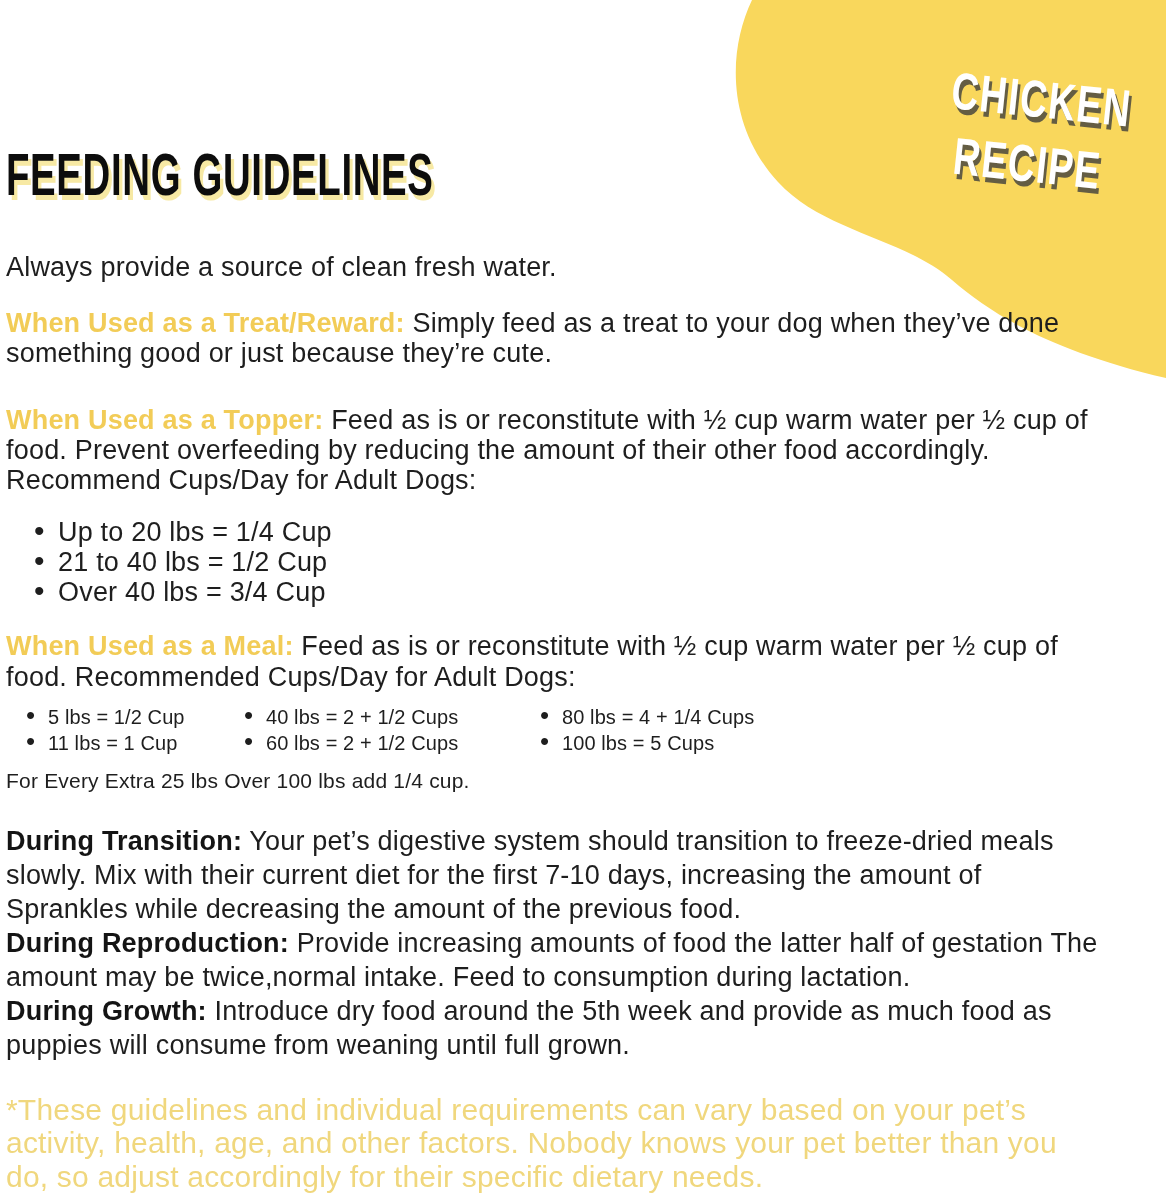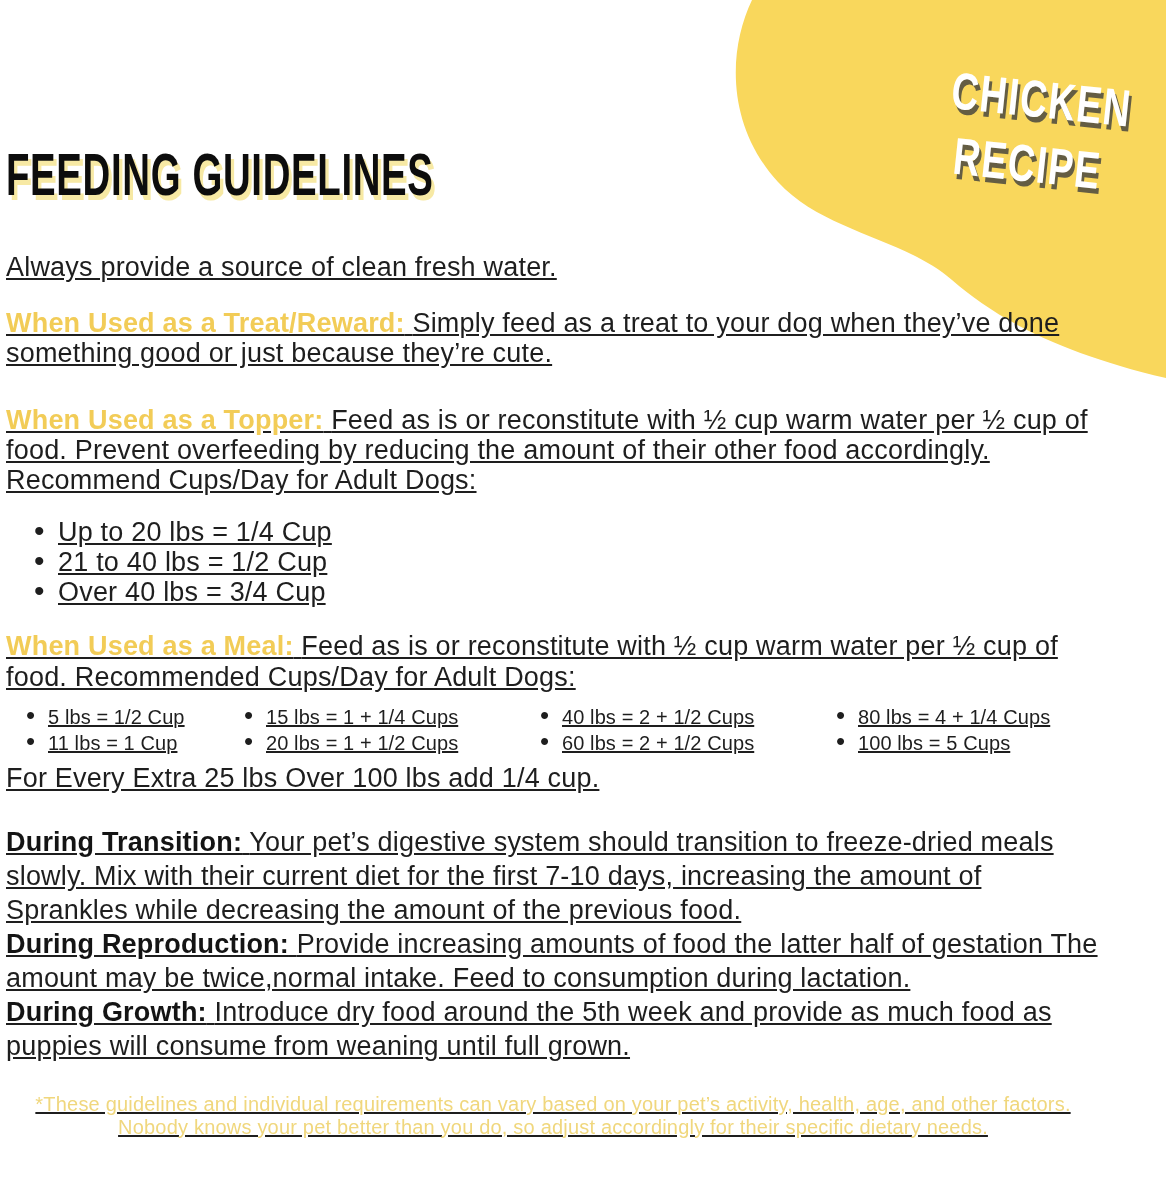--- a/index.html
+++ b/index.html
@@ -60,21 +60,20 @@
     text-shadow: 5px 5px 0 #f7e9a4;
   }
 
   
   .content {
     position: relative;
     padding: 252px 66px 0 6px;
     color: #1e1e1e;
     font-size: 27px;
     letter-spacing: 0.2px;
-    text-decoration: underline;
   }
   .content p { line-height: 1.12; }
 
   .hl { color: #f2cc57; font-weight: 700; }
   .bold-dark { color: #141414; font-weight: 700; }
 
   .para-treat  { margin-top: 26px; }
   .para-topper { margin-top: 36px; }
   .para-meal   { margin-top: 24px; }
 
@@ -112,30 +111,30 @@
     padding-left: 22px;
     letter-spacing: 0.1px;
   }
   .meal-columns li::before {
     content: "\2022";
     position: absolute;
     left: 0; top: -2px;
     font-size: 26px;
   }
 
-  .extra-note { margin-top: 7px; font-size: 27px; }
+  .extra-note { margin-top: 13px; font-size: 21px; }
 
   .care-block { margin-top: 32px; }
   .care-block p { line-height: 1.26; }
 
   .disclaimer {
     margin-top: 30px;
-    text-align: center;
+    text-align: left;
     color: #f0d77d;
-    font-size: 20px;
+    font-size: 30px;
     line-height: 1.07;
     letter-spacing: 0.2px;
   }
 </style>
 </head>
 <body>
 
 <div class="page">
 
   <div class="blob-wrap">
@@ -165,24 +164,20 @@
       <li>Over 40 lbs = 3/4 Cup</li>
     </ul>
 
     <p class="para-meal"><span class="hl">When Used as a Meal:</span> <span>Feed as is or reconstitute with ½ cup warm water per ½ cup of food. Recommended Cups/Day for Adult Dogs:</span></p>
 
     <div class="meal-columns">
       <ul class="meal-col-1">
         <li>5 lbs = 1/2 Cup</li>
         <li>11 lbs = 1 Cup</li>
       </ul>
-      <ul class="meal-col-2">
-        <li>15 lbs = 1 + 1/4 Cups</li>
-        <li>20 lbs = 1 + 1/2 Cups</li>
-      </ul>
       <ul class="meal-col-3">
         <li>40 lbs = 2 + 1/2 Cups</li>
         <li>60 lbs = 2 + 1/2 Cups</li>
       </ul>
       <ul class="meal-col-4">
         <li>80 lbs = 4 + 1/4 Cups</li>
         <li>100 lbs = 5 Cups</li>
       </ul>
     </div>
 

